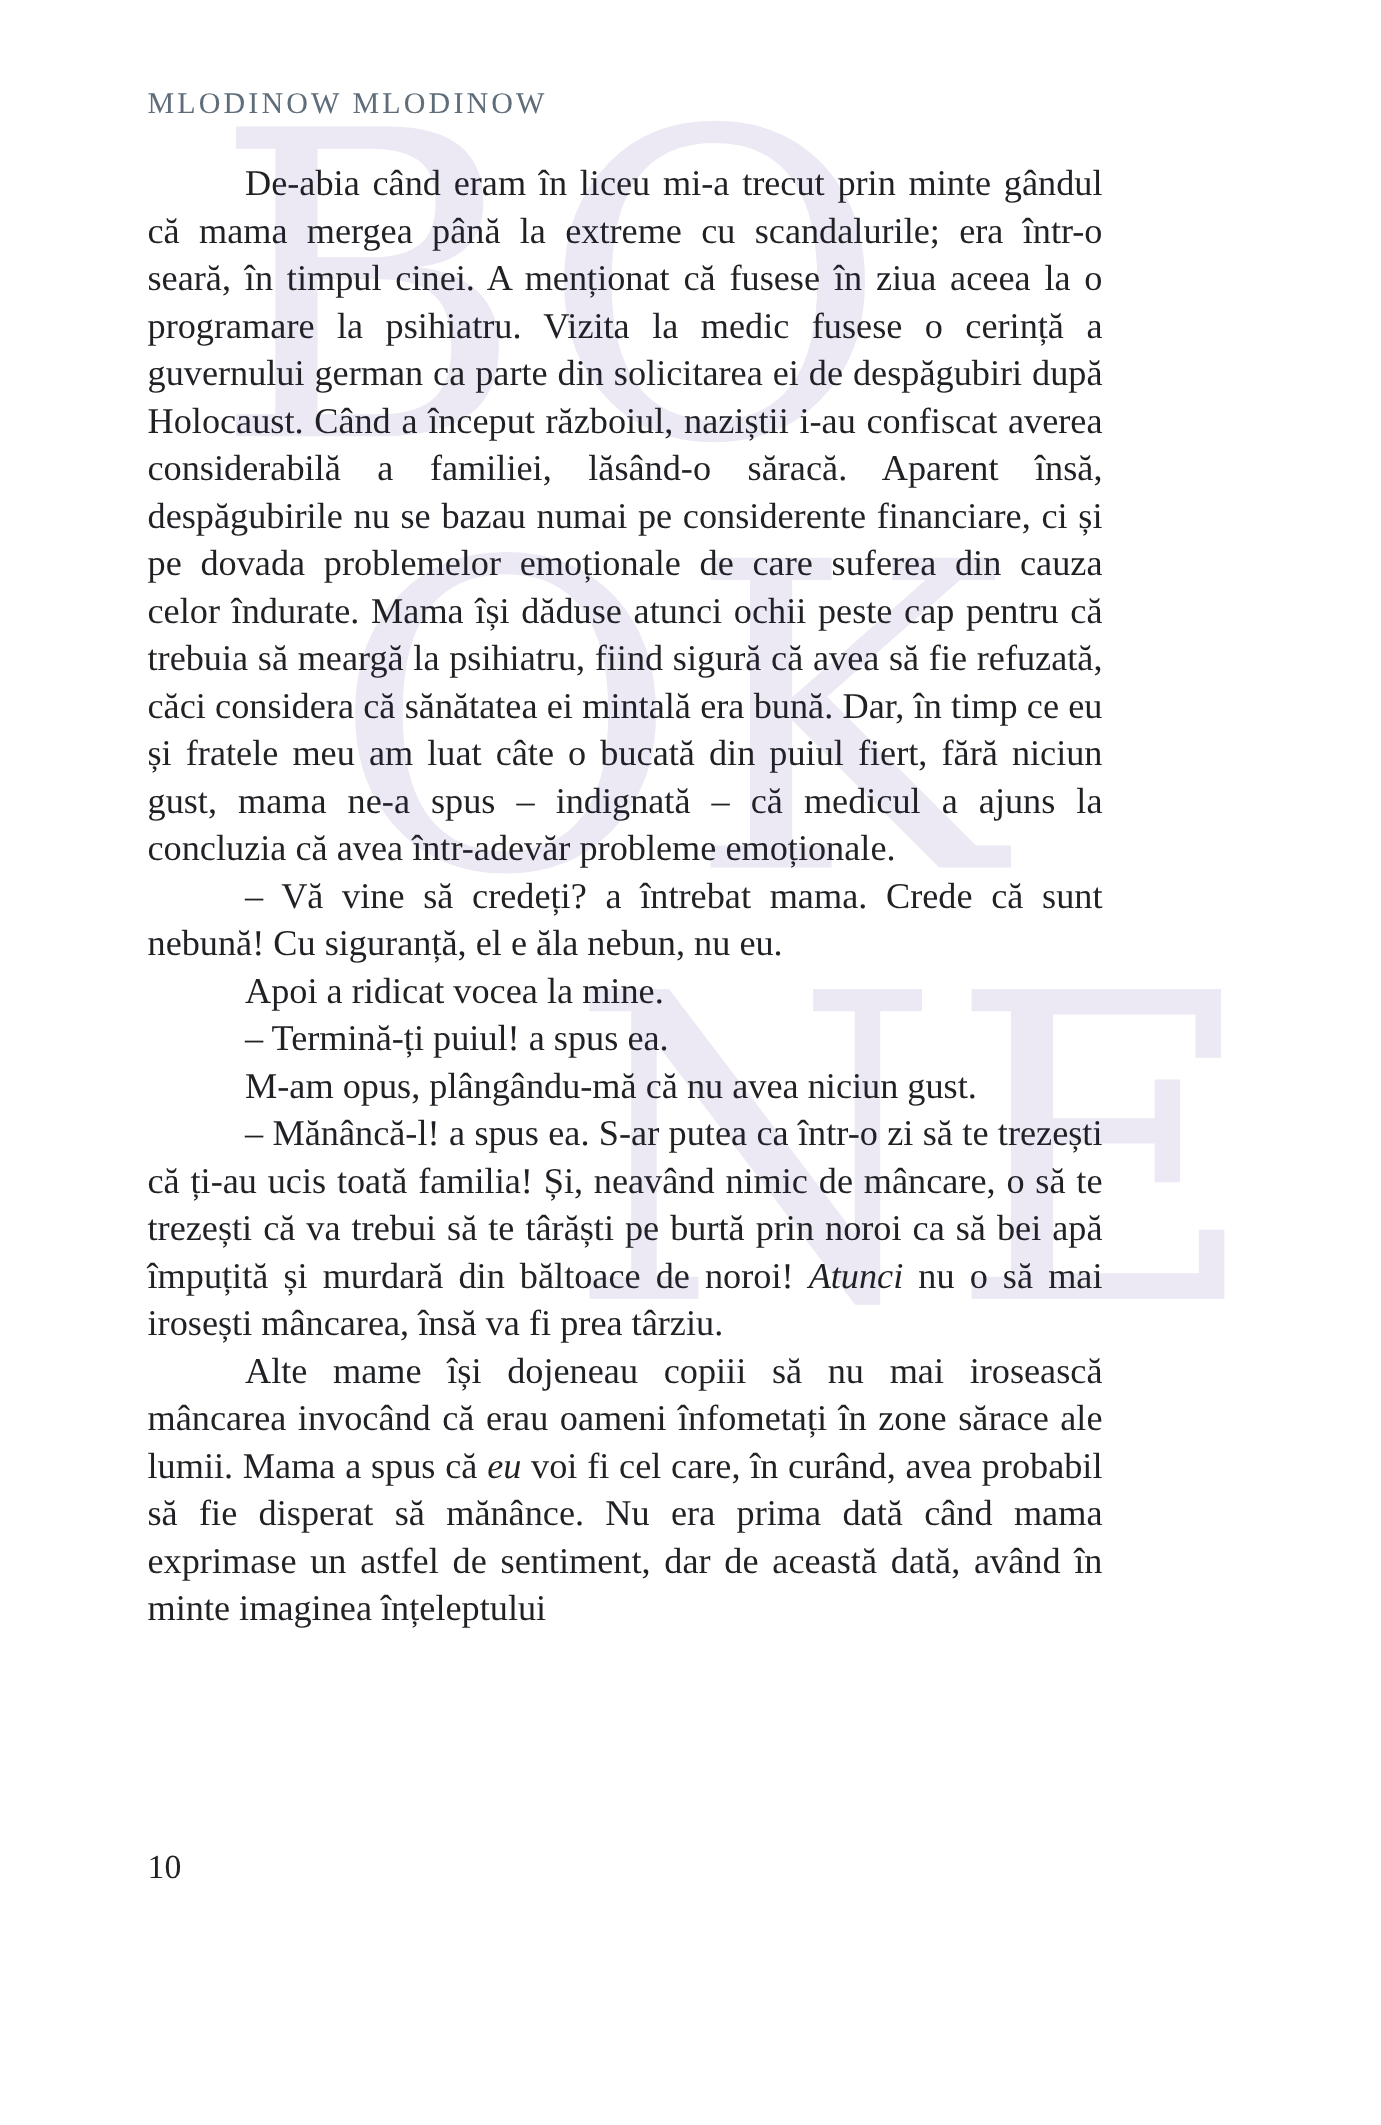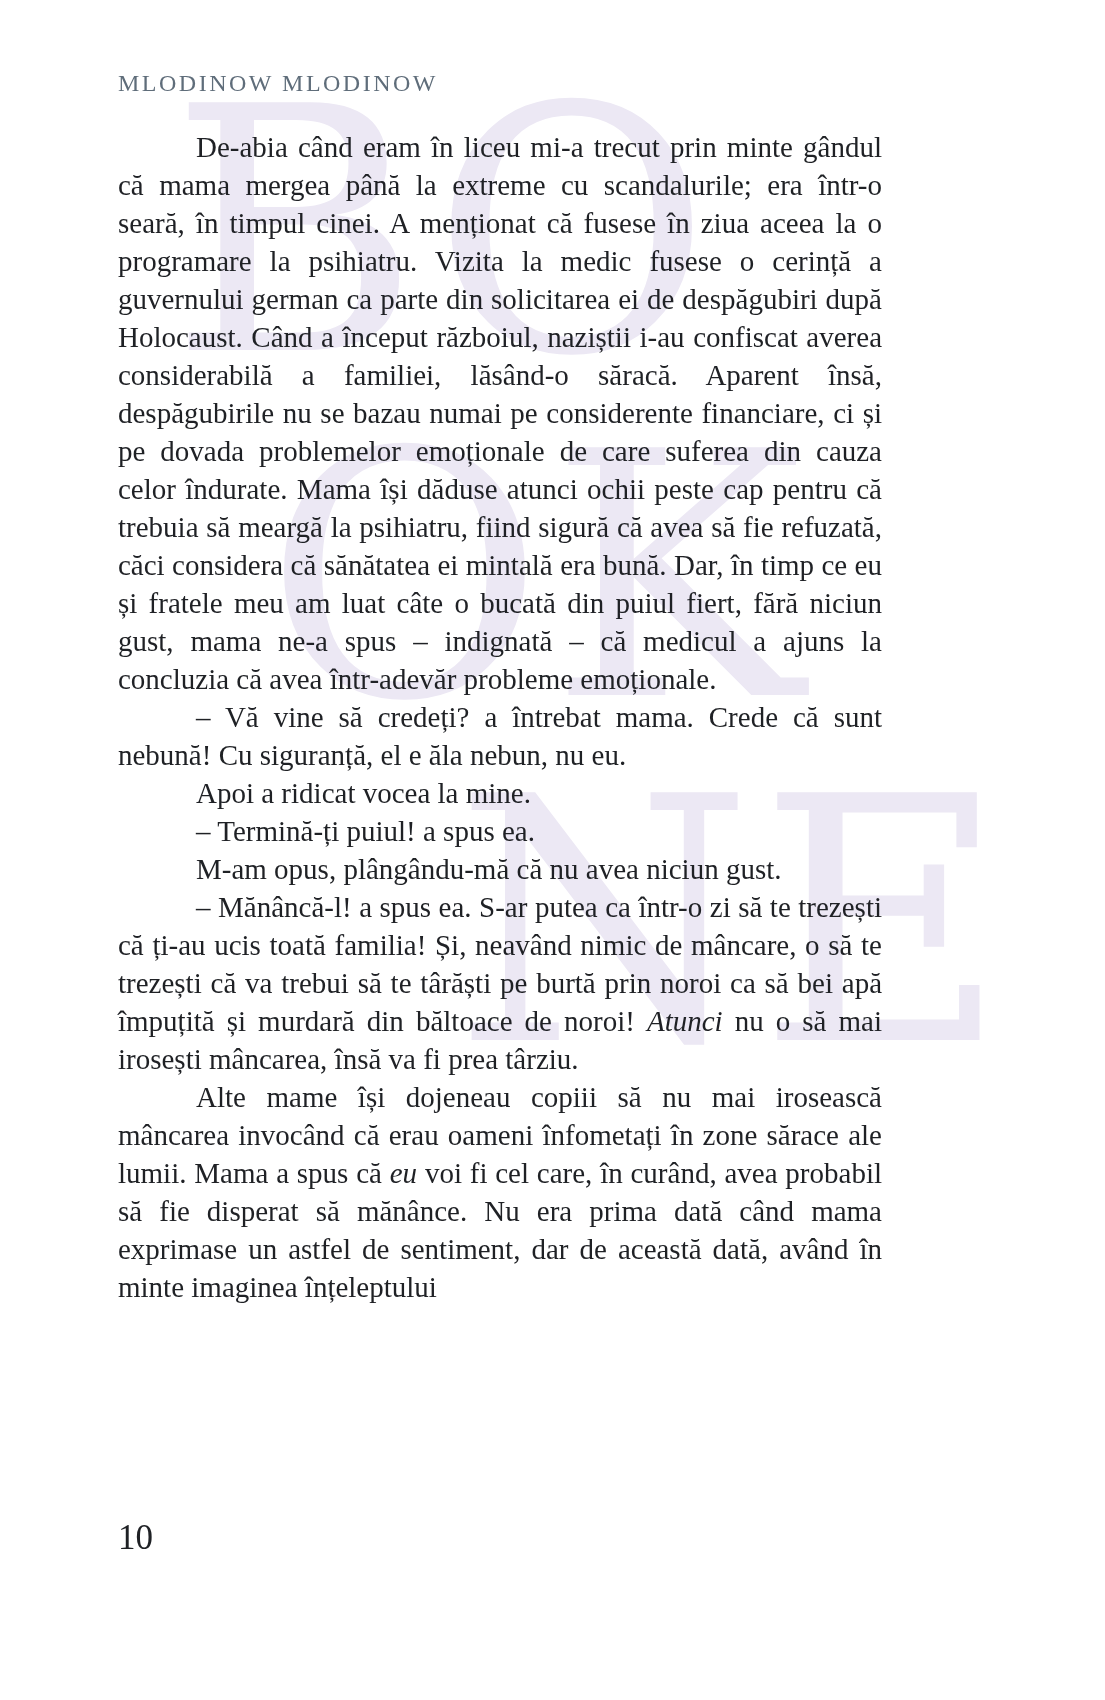--- a/index.html
+++ b/index.html
@@ -63,23 +63,22 @@
   }
   .text-block em {
     font-style: italic;
   }
   
   .page-number {
     position: absolute;
     left: 118px;
     top: 1478px;
     z-index: 1;
-    font-size: 35px;
+    font-size: 27px;
     color: var(--body, #1f2125);
-    margin-top: 40px;
   }
 </style>
 </head>
 <body>
 
 <div class="page">
   <div class="watermark" id="watermark">
       <div class="wrow" style="margin-left: 0px;">BO</div>
       <div class="wrow" style="margin-left: 95px;">OK</div>
       <div class="wrow" style="margin-left: 285px;">NE</div>

